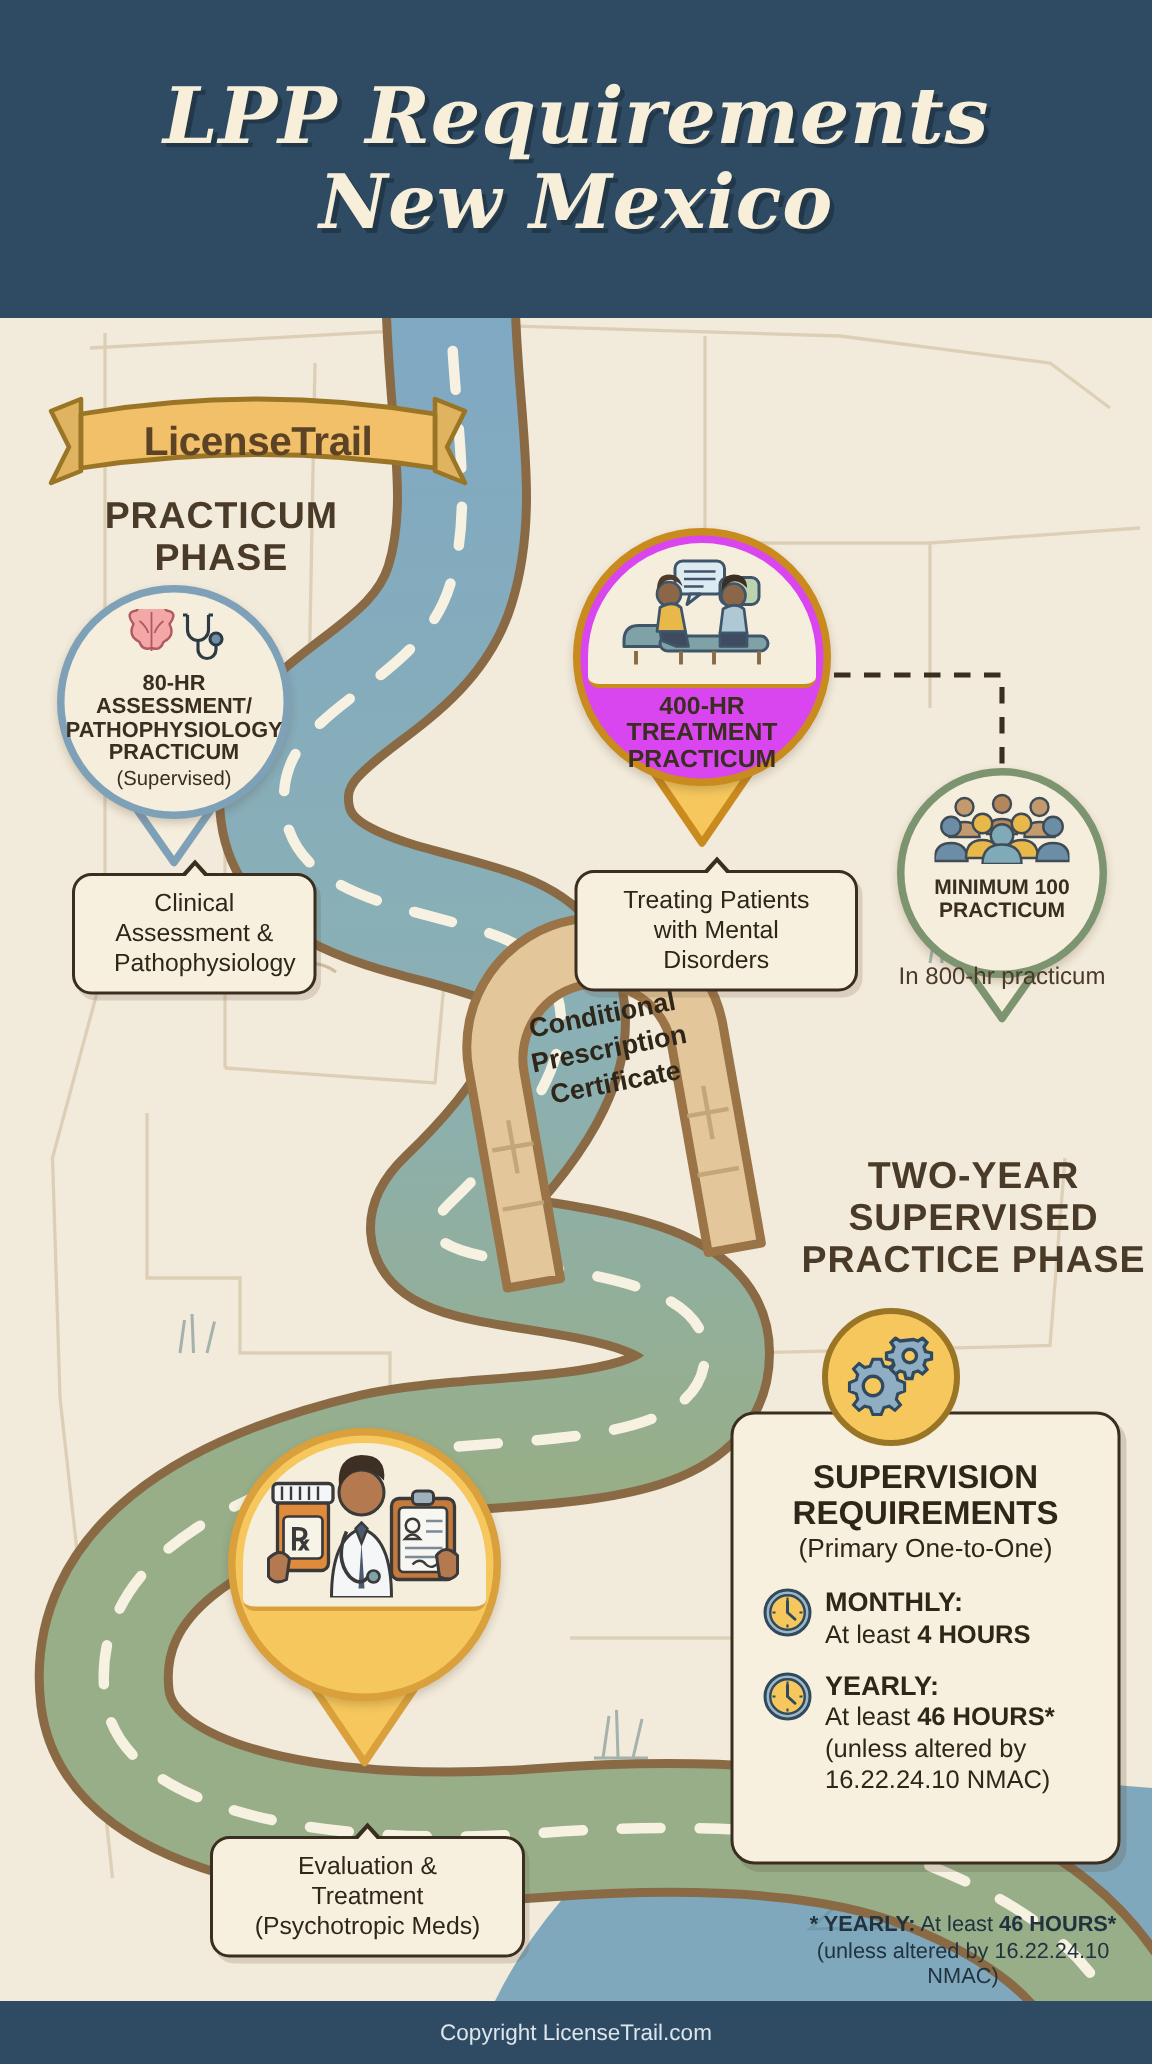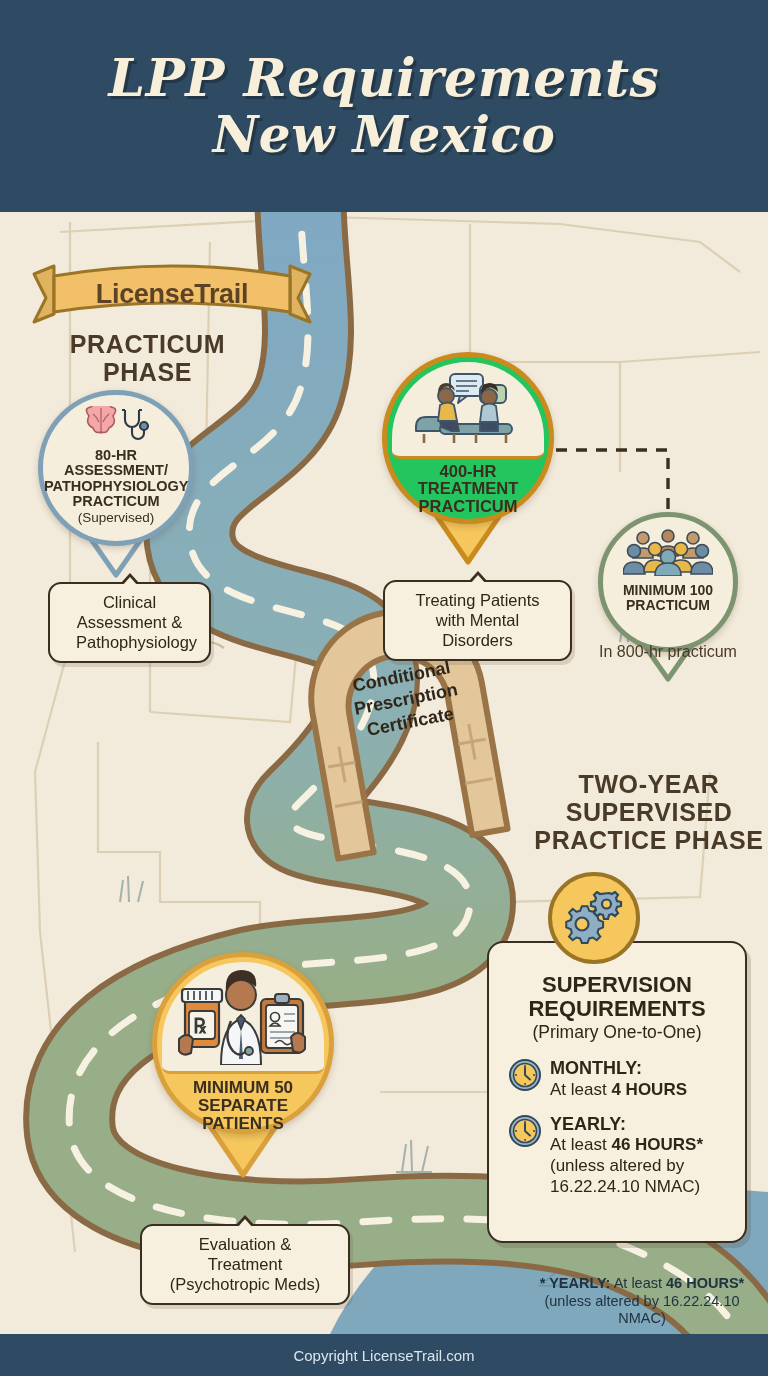--- a/index.html
+++ b/index.html
@@ -83,21 +83,21 @@
     width: 156px; height: 156px;
     background: #F6EEDD; border-color: #7FA1B8;
   }
   #pin-assessment .pin-text { font-size: 14.5px; margin-top: 2px; }
   #pin-assessment .pin-sub { font-size: 13.5px; }
 
   
   #pin-treatment { left: 382px; top: 140px; }
   #pin-treatment .pin-head {
     width: 172px; height: 172px;
-    background: #22c55e; border-color: #C98A1E;
+    background: #d946ef; border-color: #C98A1E;
   }
   #pin-treatment .pin-icon-bg {
     position: absolute; top: 5px; left: 5px; right: 5px; height: 97px;
     background: #F6EEDD; border-bottom: 3px solid #C98A1E;
     border-radius: 78px 78px 8px 8px;
     display: flex; align-items: center; justify-content: center;
   }
   #pin-treatment .pin-text { font-size: 16.5px; margin-top: 106px; }
   #pin-treatment .pin-sub { font-size: 15px; }
 
@@ -455,21 +455,20 @@
             <rect x="98" y="25" width="14" height="9" rx="3" fill="#9FB0BB" stroke="#3A3A3A" stroke-width="2"></rect>
             <circle cx="98" cy="48" r="4.5" fill="none" stroke="#3A3A3A" stroke-width="1.7"></circle>
             <path d="M93,57 q5,-6 10,0 Z" fill="none" stroke="#3A3A3A" stroke-width="1.7"></path>
             <g stroke="#7C8A96" stroke-width="1.6">
                 <path d="M107,45 h11 M107,52 h11 M93,63 h25 M93,69 h25"></path>
               </g>
             <path d="M98,74 q5,-5 9,0 q4,4 9,-2" fill="none" stroke="#3A3A3A" stroke-width="1.6"></path>
             <path d="M128,68 q-8,-8 -14,0 l2,14 q8,4 12,-2 Z" fill="#B5794F" stroke="#3A3A3A" stroke-width="2" stroke-linejoin="round"></path>
           </svg>
         </div>
-        <div class="pin-text">MINIMUM 50 SEPARATE PATIENTS</div>
       </div>
     </div>
 
     <div class="callout" id="callout-clinical">Clinical Assessment &amp; Pathophysiology</div>
     <div class="callout" id="callout-eval">Evaluation &amp; Treatment (Psychotropic Meds)</div>
     <div class="callout" id="callout-treating">Treating Patients with Mental Disorders</div>
 
     <div class="arch-text">Conditional Prescription Certificate</div>
 
     <div id="gear-badge">

